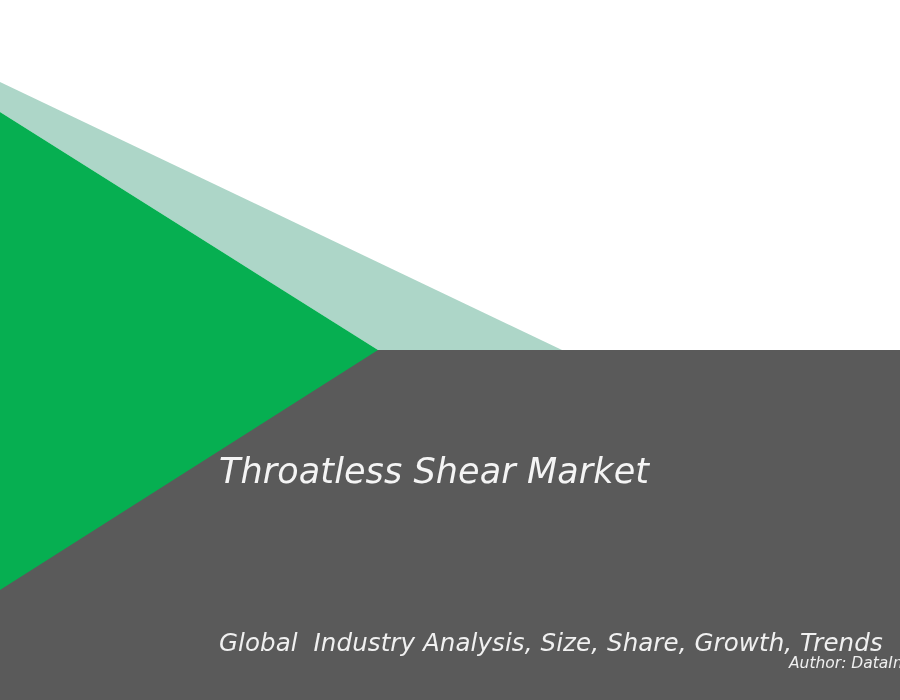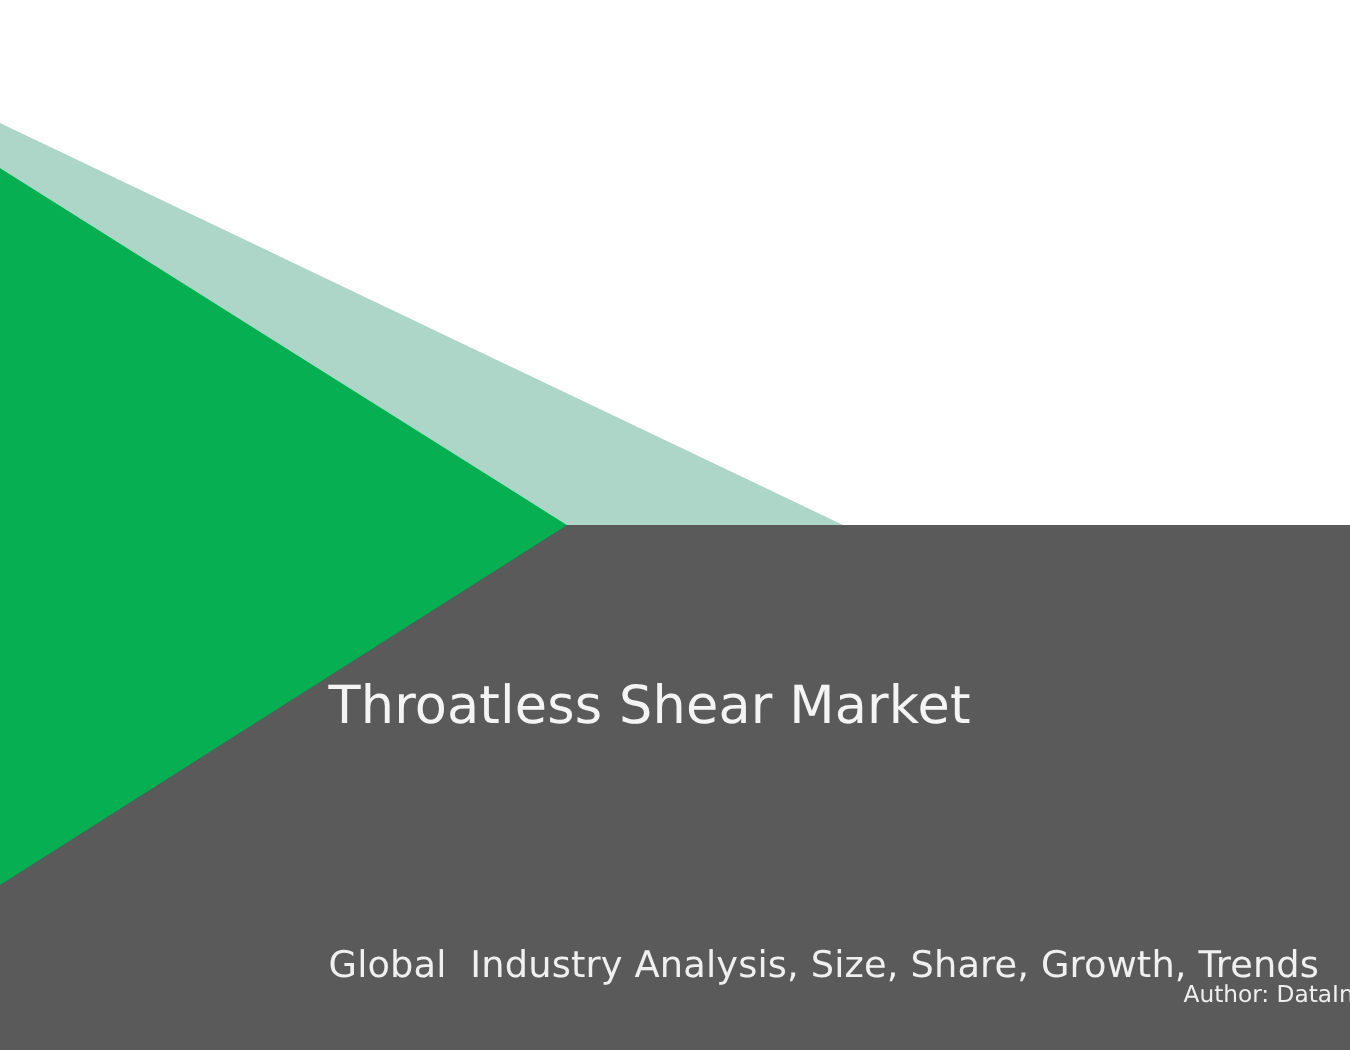--- a/index.html
+++ b/index.html
@@ -11,20 +11,21 @@
   body {
     font-family: "DejaVu Sans", sans-serif;
   }
 
   #cover {
     position: relative;
     width: 900px;
     height: 700px;
     overflow: hidden;
     background: #ffffff;
+    font-style: italic;
   }
 
   
   #bg-art {
     position: absolute;
     left: 0;
     top: 0;
     width: 900px;
     height: 700px;
     display: block;

